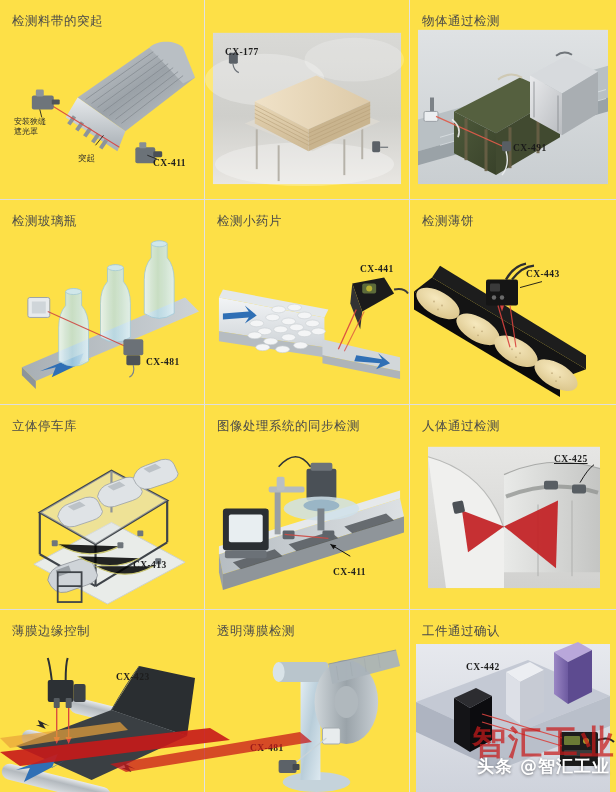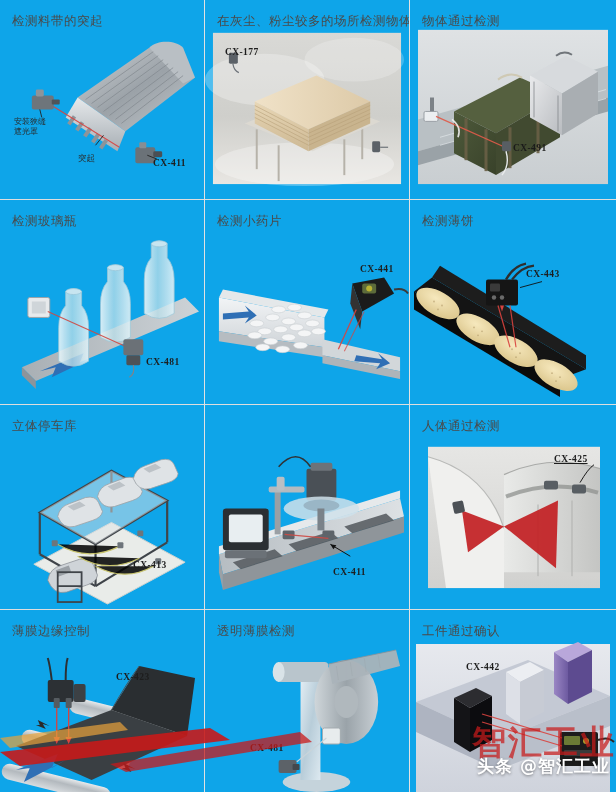--- a/index.html
+++ b/index.html
@@ -11,21 +11,21 @@
     position:relative;
   }
   .grid{
     display:grid;
     grid-template-columns:205px 205px 206px;
     grid-template-rows:200px 205px 205px 182px;
     width:616px;height:792px;
   }
   .card{
     position:relative;
-    background:#0ea5e9;
+    background:#fde047;
     border-right:1px solid #e2e2e2;
     border-bottom:1px solid #dedede;
     overflow:hidden;
     box-sizing:border-box;
   }
   .card.c3{border-right:none;}
   .card.r4{border-bottom:none;}
   .card-title{
     position:absolute;
     left:12px;top:13px;
@@ -152,21 +152,20 @@
         <path d="M158 160 L148 156" stroke="#222" stroke-width="0.9" fill="none"></path>
       </svg>
     </div>
     <div class="alabel" style="left:14px;top:117px;">安装狭缝
 遮光罩</div>
     <div class="alabel" style="left:78px;top:153px;font-size:8.5px;">突起</div>
     <div class="mlabel" style="left:153px;top:158px;">CX-411</div>
   </div>
 
   <div class="card c2 r1">
-    <div class="card-title">在灰尘、粉尘较多的场所检测物体</div>
     <div class="scene">
       <svg viewBox="0 0 205 200" preserveAspectRatio="none">
         <defs>
           <linearGradient id="g2bg" x1="0" y1="0" x2="0" y2="1">
             <stop offset="0" stop-color="#d9d9d6"></stop>
               <stop offset="0.55" stop-color="#cfcfcb"></stop>
               <stop offset="1" stop-color="#e8e6e2"></stop>
           </linearGradient>
           <linearGradient id="g2top" x1="0" y1="0" x2="1" y2="0">
             <stop offset="0" stop-color="#f0e2c8"></stop>
@@ -498,20 +497,21 @@
           <rect x="118" y="138" width="6" height="6" rx="1"></rect>
           <rect x="138" y="126" width="6" height="6" rx="1"></rect>
           <rect x="156" y="154" width="6" height="6" rx="1"></rect>
         </g>
       </svg>
     </div>
     <div class="mlabel" style="left:133px;top:155px;">CX-413</div>
   </div>
 
   <div class="card c2 r3">
+    <div class="card-title">图像处理系统的同步检测</div>
     <div class="scene">
       <svg viewBox="0 0 205 205" preserveAspectRatio="none">
         <defs>
           <linearGradient id="g8belt" x1="0" y1="0" x2="1" y2="0">
             <stop offset="0" stop-color="#b6bdc2"></stop>
               <stop offset="1" stop-color="#dde1e4"></stop>
           </linearGradient>
         </defs>
 
         <path d="M14 150 L196 94 L200 112 L18 170 Z" fill="url(#g8belt)"></path>

